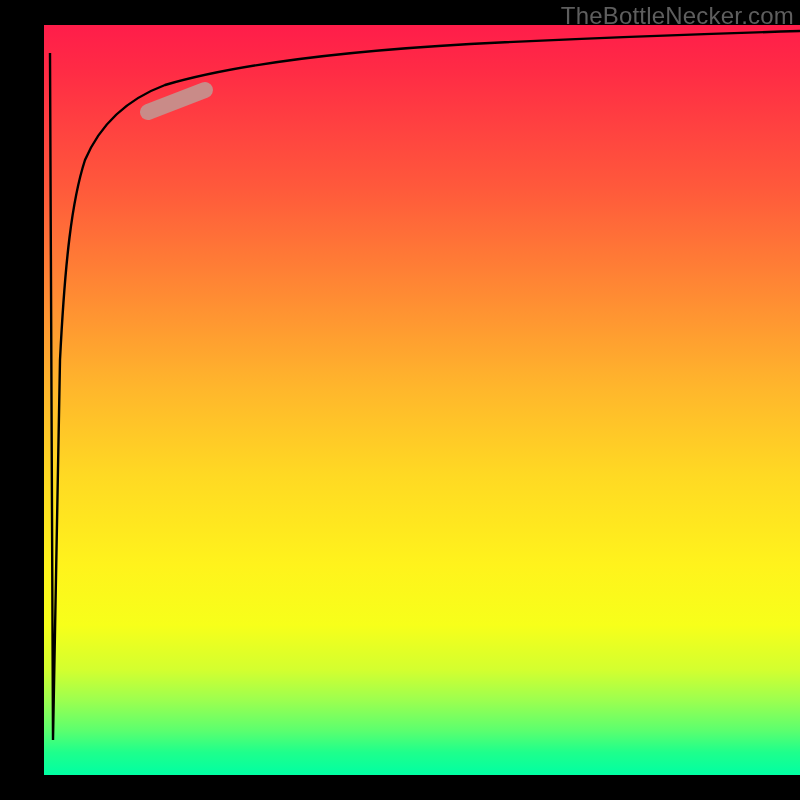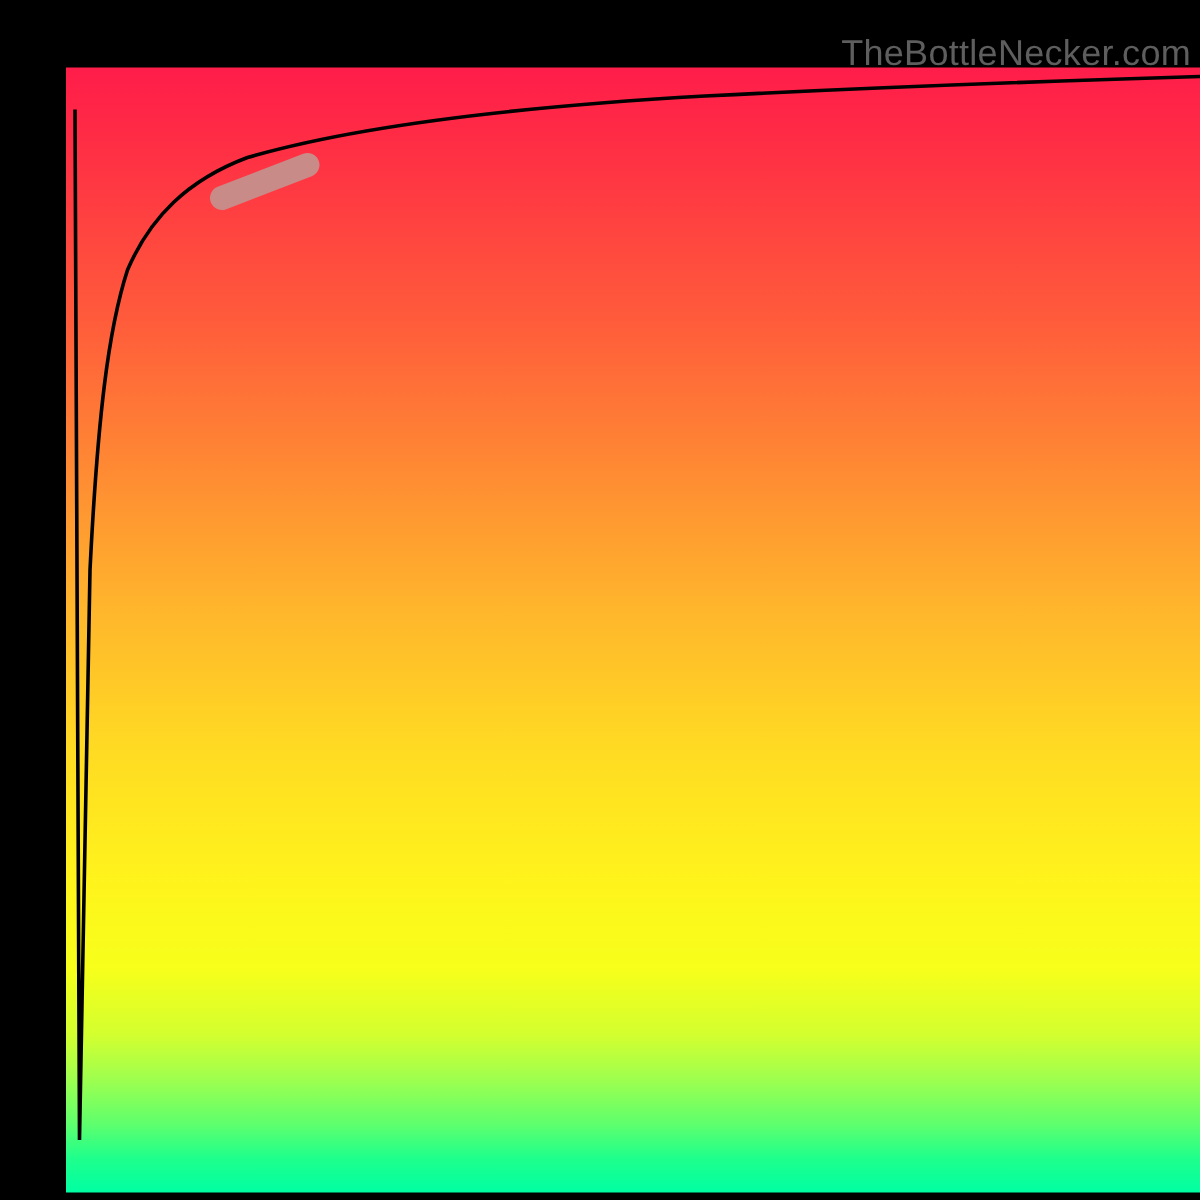--- a/index.html
+++ b/index.html
@@ -9,21 +9,20 @@
     height: 800px;
     overflow: hidden;
     background: #000;
     font-family: Arial, Helvetica, sans-serif;
   }
   .frame {
     position: relative;
     width: 800px;
     height: 720px;
     background: #000;
-    margin-top: 20px;
   }
   .plot-area {
     position: absolute;
     left: 44px;
     top: 25px;
     width: 756px;
     height: 750px;
     background: linear-gradient(
       to bottom,
       #ff1d4a 0%,

